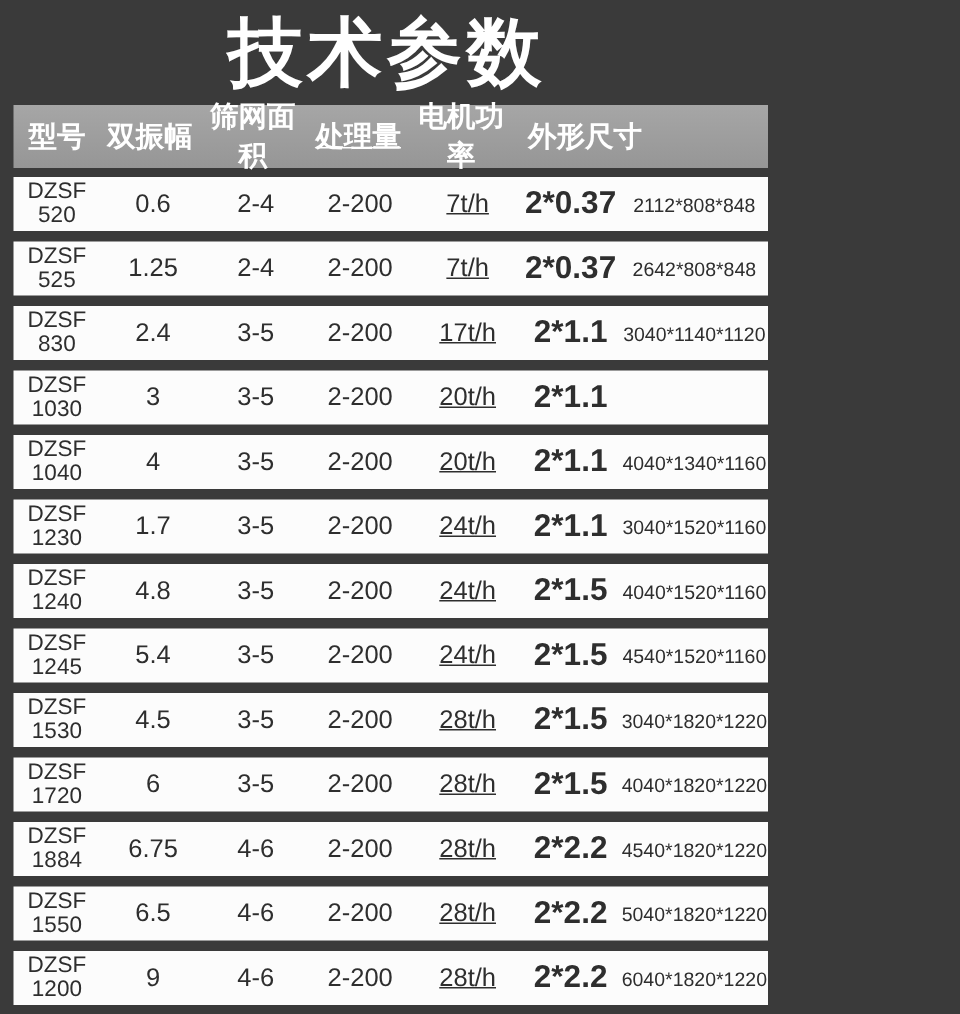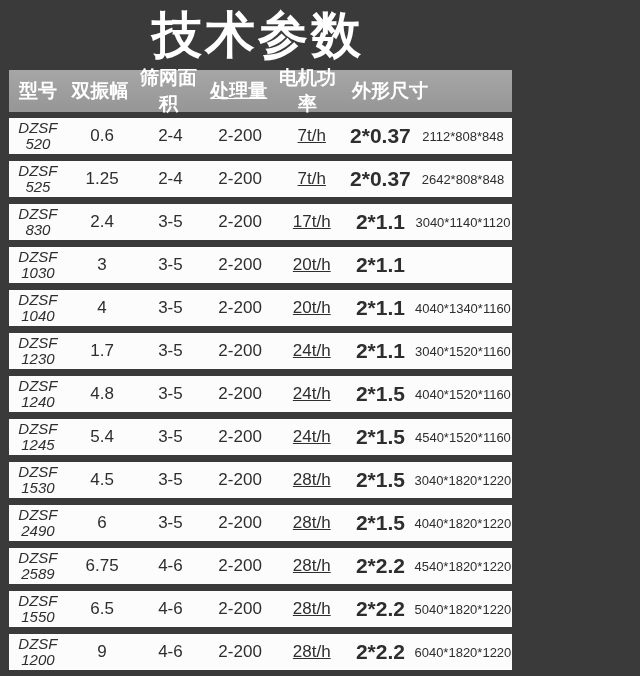--- a/index.html
+++ b/index.html
@@ -59,21 +59,20 @@
   .col1 { width: 14.0%; }
   .col2 { width: 13.2%; }
   .col3 { width: 14.5%; }
   .col4 { width: 14.0%; text-decoration: underline; }
   .col5 { width: 13.3%; }
   .col6 { width: 19.5%; }
   .row .c-model {
     font-size: 15px;
     line-height: 16px;
     font-weight: 500;
-    font-style: italic;
   }
   .row .c-dimensions {
     font-size: 13px;
     letter-spacing: 0px;
   }
   .row .c-power { font-size: 21px; font-weight: bold; }
 </style>
 </head>
 <body>
 
@@ -192,33 +191,33 @@
           <div class="cell col1 c-area">4.5</div>
           <div class="cell col2 c-amplitude">3-5</div>
           <div class="cell col3 c-mesh">2-200</div>
           <div class="cell col4 c-capacity">28t/h</div>
           <div class="cell col5 c-power">2*1.5</div>
           <div class="cell col6 c-dimensions">3040*1820*1220</div>
         </div>
         <div class="row">
           <div class="cell col0 c-model">
             <div>DZSF</div>
-            <div>2490</div>
+            <div>1720</div>
           </div>
           <div class="cell col1 c-area">6</div>
           <div class="cell col2 c-amplitude">3-5</div>
           <div class="cell col3 c-mesh">2-200</div>
           <div class="cell col4 c-capacity">28t/h</div>
           <div class="cell col5 c-power">2*1.5</div>
           <div class="cell col6 c-dimensions">4040*1820*1220</div>
         </div>
         <div class="row">
           <div class="cell col0 c-model">
             <div>DZSF</div>
-            <div>2589</div>
+            <div>1884</div>
           </div>
           <div class="cell col1 c-area">6.75</div>
           <div class="cell col2 c-amplitude">4-6</div>
           <div class="cell col3 c-mesh">2-200</div>
           <div class="cell col4 c-capacity">28t/h</div>
           <div class="cell col5 c-power">2*2.2</div>
           <div class="cell col6 c-dimensions">4540*1820*1220</div>
         </div>
         <div class="row">
           <div class="cell col0 c-model">

